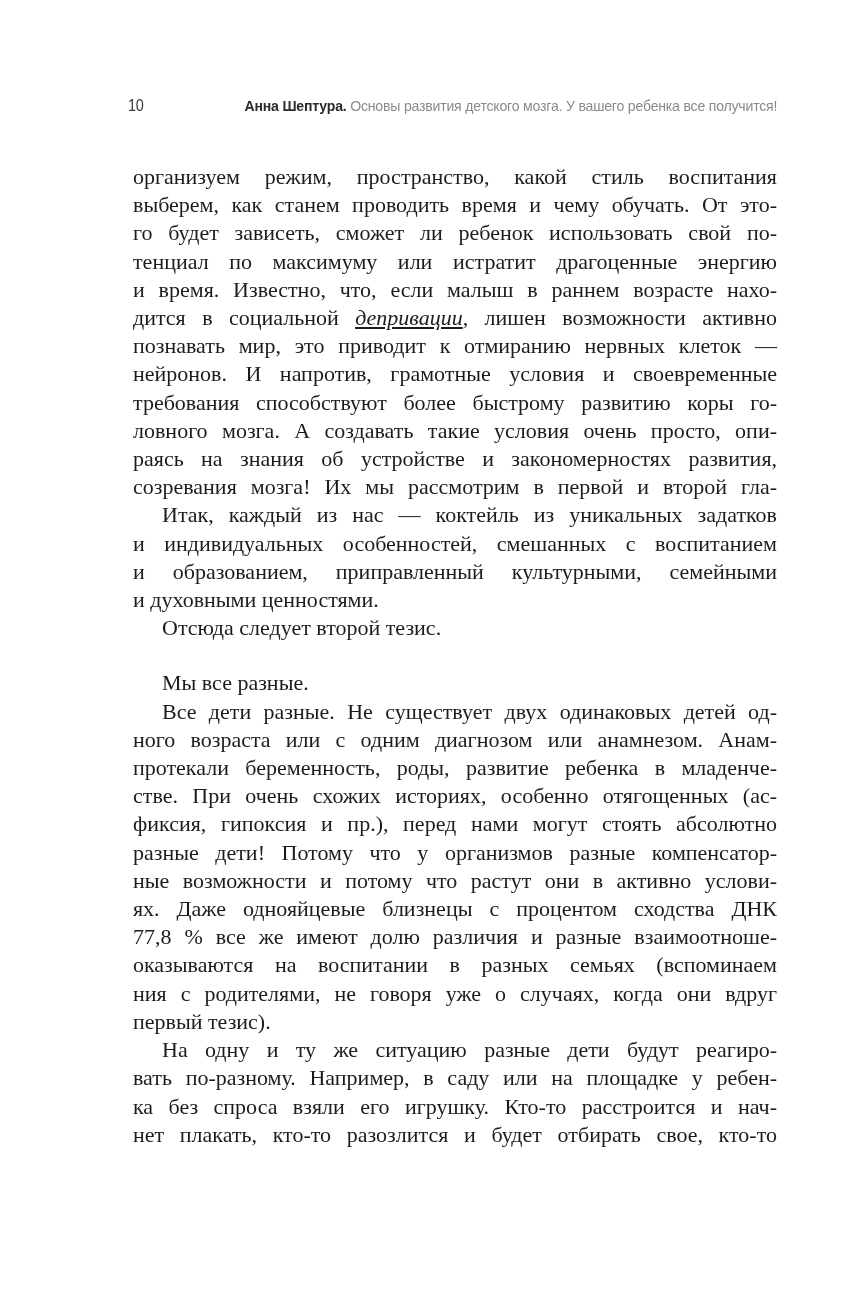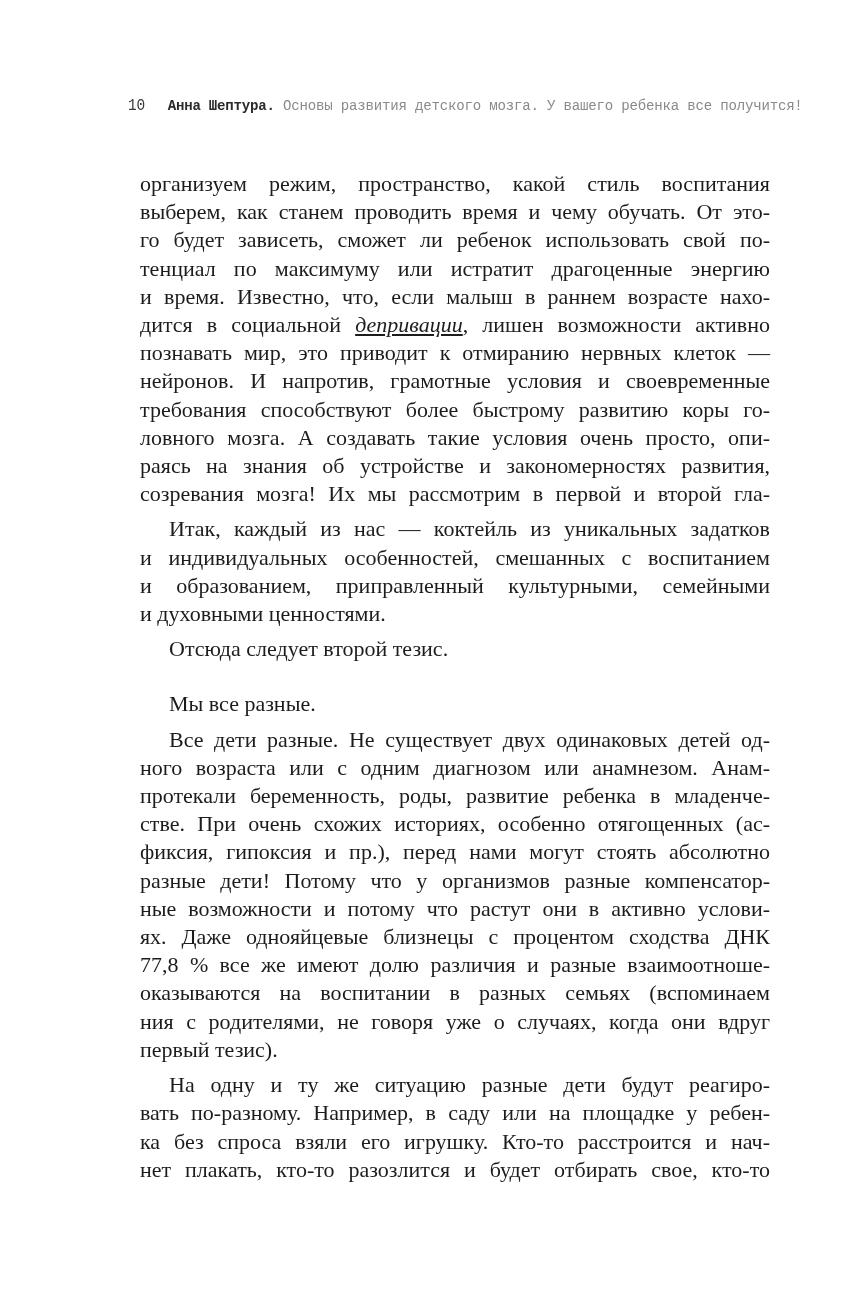--- a/index.html
+++ b/index.html
@@ -10,21 +10,21 @@
     font-family: "Liberation Serif", "DejaVu Serif", serif;
     color: #1c1c1c;
     overflow: hidden;
   }
   .running-header {
     position: absolute;
     top: 96px; left: 128px; right: 67px;
     display: flex;
     justify-content: space-between;
     align-items: baseline;
-    font-family: Liberation Mono, monospace;
+    font-family: Liberation Sans, sans-serif;
     letter-spacing: -0.2px;
   }
   .page-number {
     font-size: 17px;
     color: #3a3a3a;
     transform: scaleX(0.85);
     transform-origin: left center;
   }
   .header-text {
     font-size: 14.5px;
@@ -35,21 +35,21 @@
   }
   .header-author { font-weight: bold; color: #2a2a2a; }
   .header-title  { color: #8a8a8a; }
   .text-block {
     position: absolute;
     top: 163px; left: 133px;
     width: 644px;
     font-size: 22px;
     line-height: 28.2px;
   }
-  .para { margin: 7px; }
+  .para { margin: 0; }
   .para.space-before { margin-top: 27px; }
   .line {
     text-align: justify;
     text-align-last: justify;
     white-space: normal;
   }
   .line.last { text-align-last: left; }
   .line.indent { text-indent: 29px; }
   .para.heading .line { font-weight: normal; }
   .line i { font-style: italic; text-decoration: underline; }

